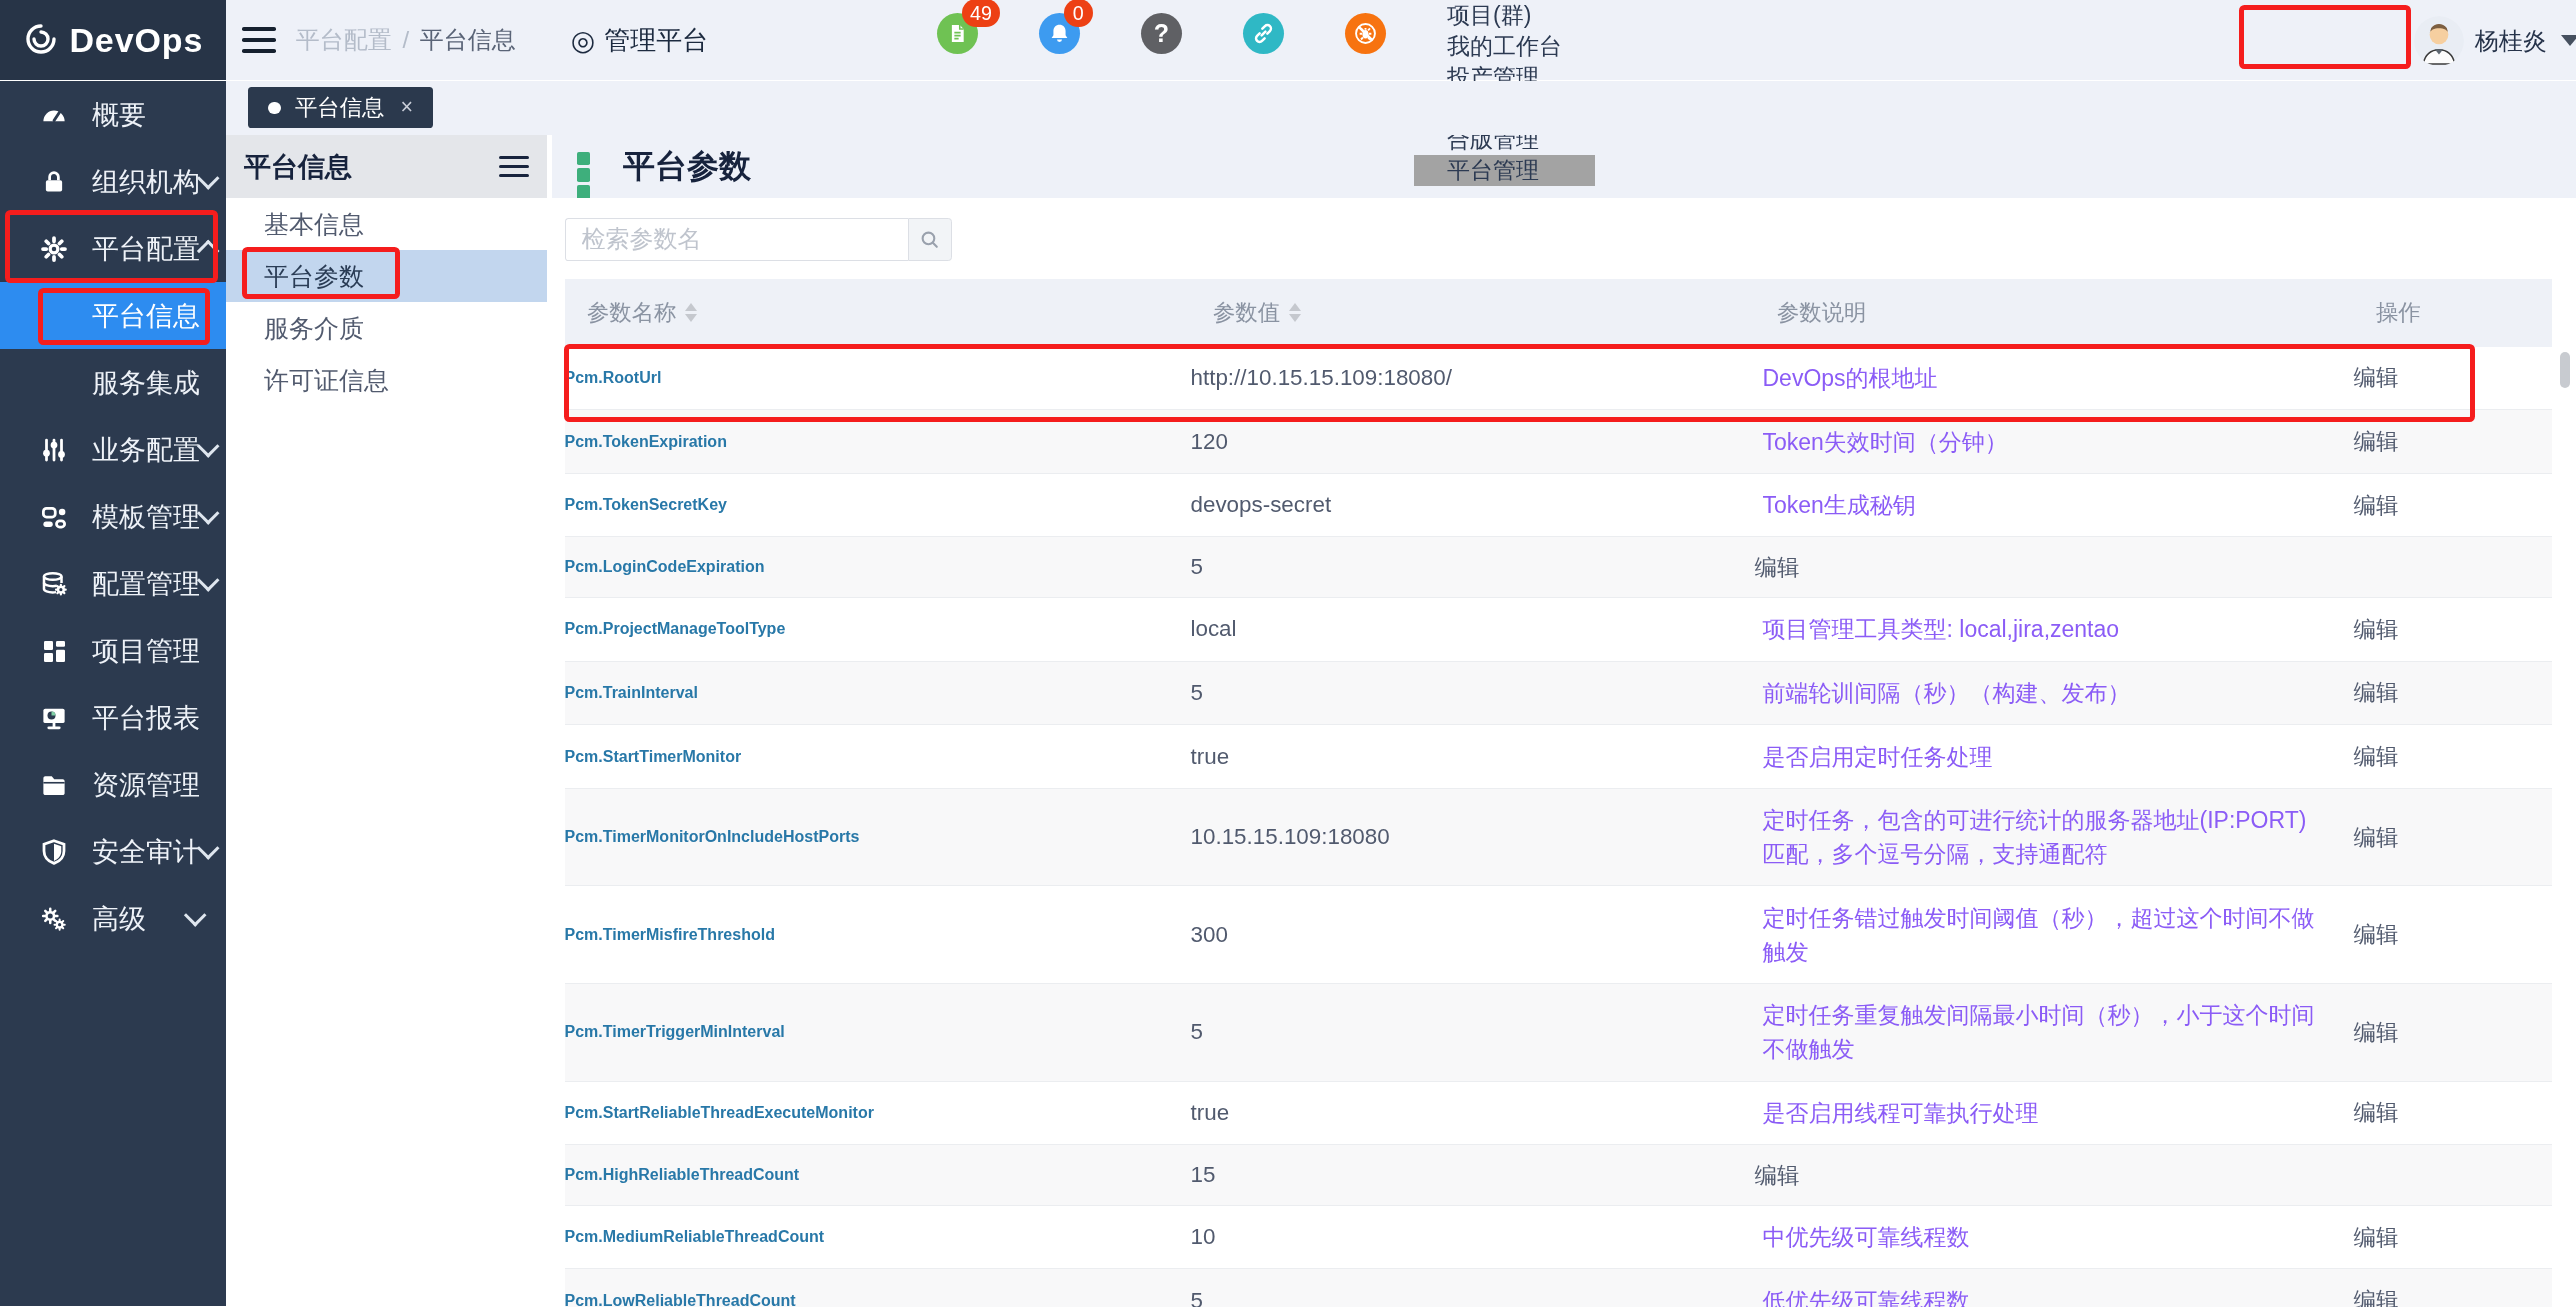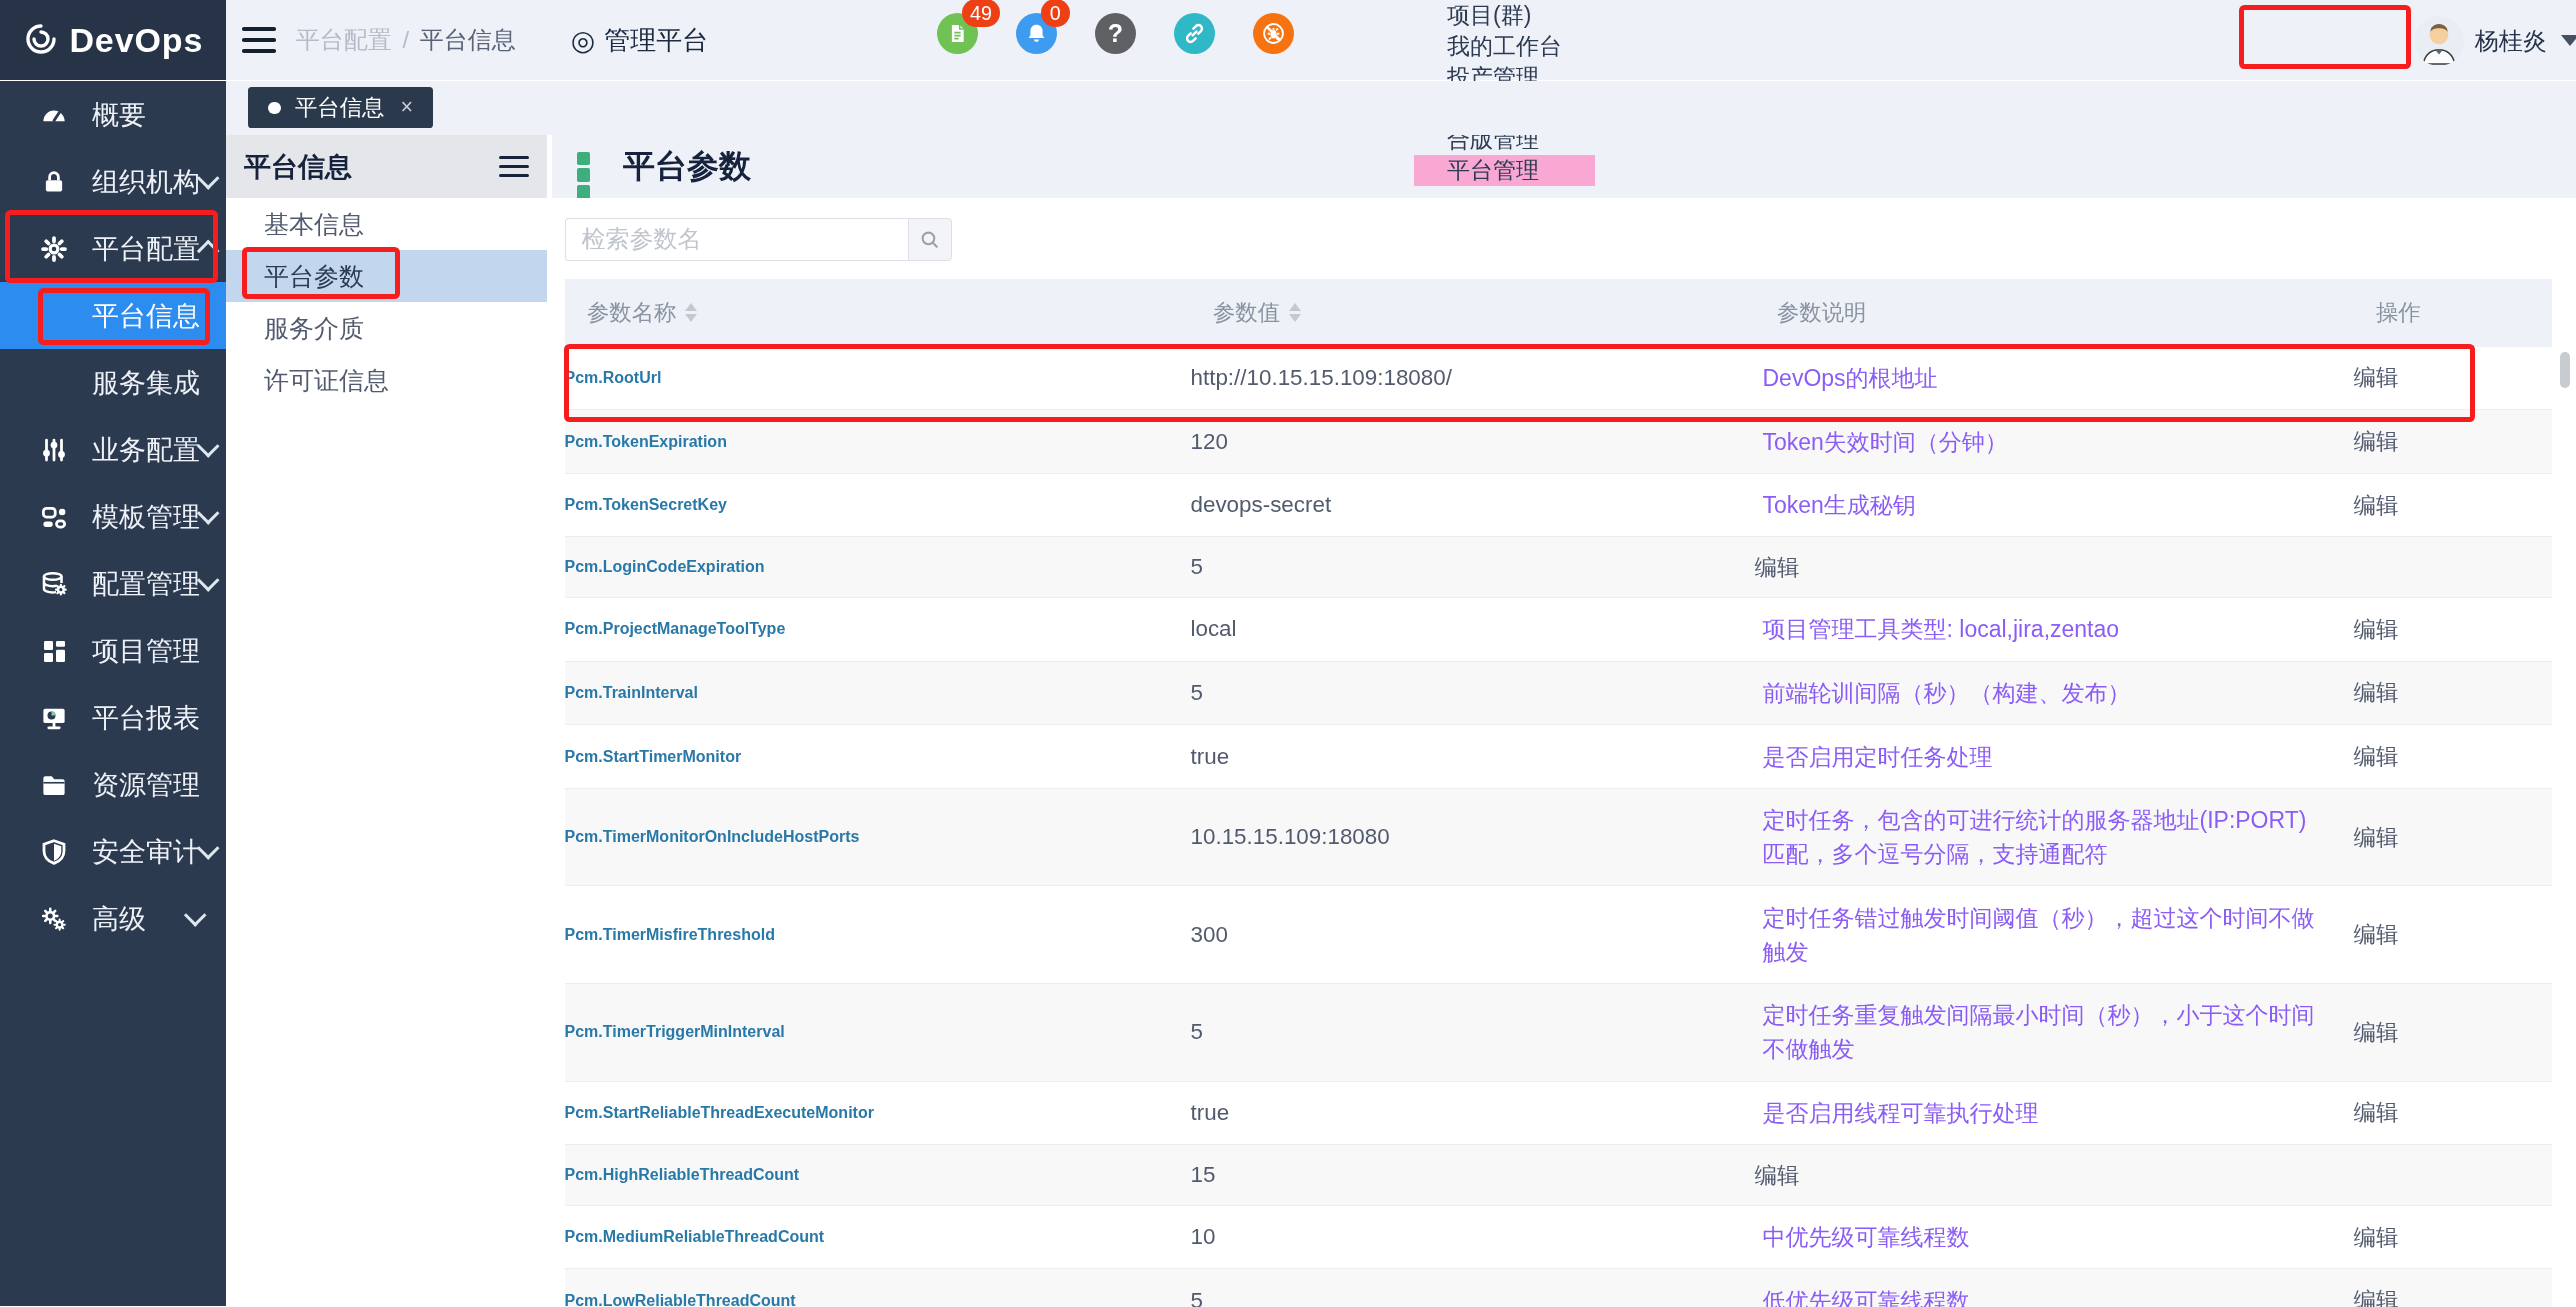--- a/index.html
+++ b/index.html
@@ -13,33 +13,33 @@
   .logo-text{color:#fff;font-size:34px;font-weight:bold;letter-spacing:0.9px;}
   .hamburger{display:flex;flex-direction:column;justify-content:center;gap:6.3px;margin-left:16px;cursor:pointer;flex:none;}
   .hamburger i{display:block;width:34px;height:4.5px;background:#16212f;border-radius:1.8px;}
   .crumbs{display:flex;align-items:center;margin-left:19.7px;font-size:24px;white-space:nowrap;}
   .crumb-dim{color:#b4bcc9;}
   .crumb-sep{color:#b4bcc9;margin:0 10.7px;}
   .crumb-cur{color:#5a6477;}
   .platform-label{display:flex;align-items:center;margin-left:55px;font-size:26px;color:#1c2a3f;white-space:nowrap;}
   .platform-label .ring{font-size:28px;margin-right:9px;color:#1c2a3f;}
 
-  .top-icons{position:absolute;left:937px;top:0;height:66px;display:flex;align-items:center;gap:38px;}
+  .top-icons{position:absolute;left:937px;top:0;height:66px;display:flex;align-items:center;gap:61px;}
   .circ-wrap{position:relative;width:41px;height:41px;flex:none;}
   .circ{width:41px;height:41px;border-radius:50%;display:flex;align-items:center;justify-content:center;cursor:pointer;}
   .circ svg{width:27px;height:27px;}
   .c-green{background:#6fc253;}.c-blue{background:#3d9bf0;}.c-gray{background:#5f6064;}
   .c-teal{background:#2fb8c5;}.c-orange{background:#f77310;}
   .c-gray span{color:#fff;font-size:25px;font-weight:bold;}
   .badge{position:absolute;top:-13.4px;left:25px;min-width:12.5px;height:28px;padding:0 8px;background:#ed4014;color:#fff;
          font-size:19.7px;line-height:28px;text-align:center;border-radius:14.3px;}
 
   .top-nav{position:absolute;left:1414px;top:0;height:81px;display:flex;align-items:stretch;flex-direction:column;}
   .nav-item{display:flex;align-items:center;padding:0 33px;font-size:23px;color:#2c3a52;cursor:pointer;white-space:nowrap;}
-  .nav-item.active{background:#f9a8d4;}
+  .nav-item.active{background:#a3a3a3;}
 
   .user{position:absolute;left:2414px;top:0;height:81px;display:flex;align-items:center;gap:10.7px;}
   .avatar{width:50px;height:50px;border-radius:50%;overflow:hidden;flex:none;}
   .user-name{font-size:24px;color:#26334a;white-space:nowrap;}
   .caret-down{width:0;height:0;border-left:9px solid transparent;border-right:9px solid transparent;border-top:11.6px solid #46505f;margin-left:3.6px;}
 
   
   .shell{display:flex;height:1225px;}
   .sidebar{width:226px;flex:none;background:#2c3a4f;padding-top:0;}
   .side-item{height:67px;display:flex;align-items:center;padding-left:39px;box-sizing:border-box;cursor:pointer;color:#eef2f8;font-size:27px;}

